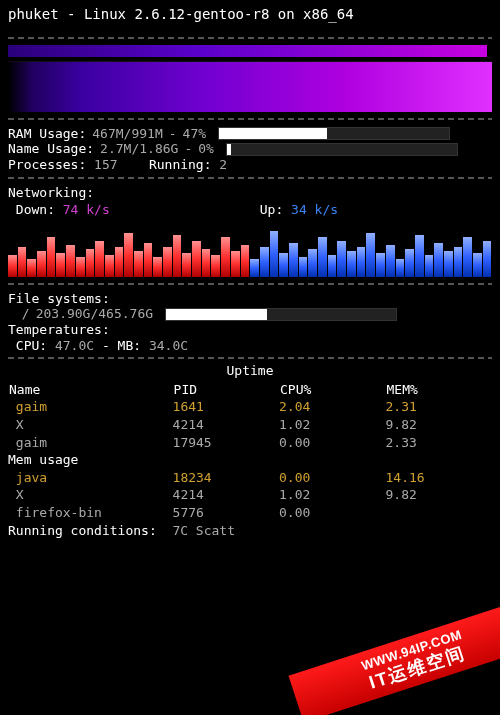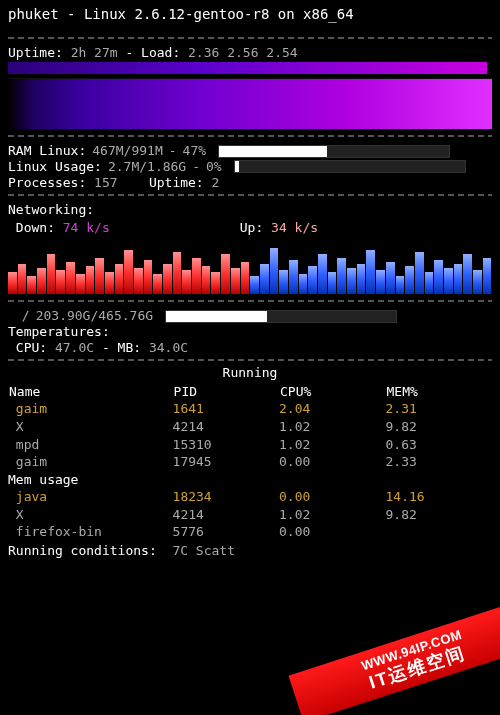--- a/index.html
+++ b/index.html
@@ -17,21 +17,21 @@
   }
   .wrap { padding: 6px 8px 0 8px; }
   .title { color: #fff; font-size: 14px; margin-bottom: 14px; }
   .rule {
     height: 2px;
     background: repeating-linear-gradient(90deg,#555 0 6px,#000 6px 10px);
     margin: 4px 0 6px 0;
   }
   .lbl { color: #fff; }
   .mag { color: #d040d0; }
-  .cyan { color: #fca5a5; }
+  .cyan { color: #3b82f6; }
   .yel { color: #d0a030; }
   .cpu-bar {
     height: 12px;
     margin: 2px 0 4px 0;
     background: linear-gradient(90deg,#2a007a 0%,#5a00cc 40%,#c800e0 100%);
     width: 99%;
   }
   .big-gradient {
     height: 50px;
     margin: 0 0 6px 0;
@@ -47,21 +47,21 @@
     background: #222;
     position: relative;
     border: 1px solid #333;
     max-width: 230px;
     margin-left: 6px;
   }
   .bar-fill {
     position: absolute; left:0; top:0; bottom:0;
     background: #fff;
   }
-  .netrow { display:flex; gap: 40px; margin: 2px 0 4px 0;}
+  .netrow { display:flex; gap: 60px; margin: 2px 0 4px 0;}
   .netgraph {
     display: flex;
     align-items: flex-end;
     height: 55px;
     gap: 0;
     margin-bottom: 6px;
   }
   .netgraph div {
     flex: 1;
     margin-right: 1px;
@@ -100,58 +100,51 @@
 <body>
 
 <div class="wrap">
   <div class="title">
     <span>phuket</span>
     <span> - </span>
     <span>Linux 2.6.12-gentoo-r8 on x86_64</span>
   </div>
   <div class="rule"></div>
 
-  <div>
-    <span class="lbl">Uptime:</span>
-    <span>2h 27m</span>
-    <span class="lbl"> - </span>
-    <span class="lbl">Load:</span>
-    <span>2.36 2.56 2.54</span>
-  </div>
 
   <div class="cpu-bar"></div>
   <div class="big-gradient"></div>
 
   <div class="rule"></div>
 
   <div class="barline">
-    <span class="lbl">RAM Linux:</span>
+    <span class="lbl">RAM Usage:</span>
     <span>467M/991M</span>
     <span> - </span>
     <span>47%</span>
     <div class="bar-slot">
       <div class="bar-fill" id="rambar" style="width: 47%;"></div>
     </div>
   </div>
 
   <div class="barline">
-    <span class="lbl">Linux Usage:</span>
+    <span class="lbl">Name Usage:</span>
     <span>2.7M/1.86G</span>
     <span> - </span>
     <span>0%</span>
     <div class="bar-slot">
       <div class="bar-fill" id="swapbar" style="width: 2%;"></div>
     </div>
   </div>
 
   <div>
     <span class="lbl">Processes:</span>
     <span>157</span>
     <span>&nbsp;&nbsp;</span>
-    <span class="lbl">Uptime:</span>
+    <span class="lbl">Running:</span>
     <span>2</span>
   </div>
 
   <div class="rule"></div>
 
   <div class="lbl">Networking:</div>
   <div class="netrow">
     <div>
       &nbsp;<span class="lbl">Down:</span>
       <span class="mag">74 k/s</span>
@@ -209,40 +202,41 @@
       <div class="u" style="height: 34px;"></div>
       <div class="u" style="height: 26px;"></div>
       <div class="u" style="height: 30px;"></div>
       <div class="u" style="height: 40px;"></div>
       <div class="u" style="height: 24px;"></div>
       <div class="u" style="height: 36px;"></div>
     </div>
 
   <div class="rule"></div>
 
+  <div class="lbl">File systems:</div>
   <div class="barline">
     &nbsp;<span>/</span>
     <span>203.90G/465.76G</span>
     <div class="bar-slot">
       <div class="bar-fill" id="fsbar" style="width: 44%;"></div>
     </div>
   </div>
 
   <div class="lbl">Temperatures:</div>
   <div>
     &nbsp;<span class="lbl">CPU:</span>
     <span>47.0C</span>
     <span class="lbl"> - </span>
     <span class="lbl">MB:</span>
     <span>34.0C</span>
   </div>
 
 
   <div class="underline-row"></div>
-  <div class="proc-header">Running</div>
+  <div class="proc-header">Uptime</div>
 
   <table>
     <tbody>
         <tr>
       <th style="width:34%">Name</th>
       <th style="width:22%">PID</th>
       <th style="width:22%">CPU%</th>
       <th style="width:22%">MEM%</th>
     </tr>
     </tbody>
@@ -253,26 +247,20 @@
           <td class="yel">2.04</td>
           <td class="yel">2.31</td>
         </tr>
         <tr>
           <td class="">&nbsp;X</td>
           <td class="">4214</td>
           <td class="">1.02</td>
           <td class="">9.82</td>
         </tr>
         <tr>
-          <td class="">&nbsp;mpd</td>
-          <td class="">15310</td>
-          <td class="">1.02</td>
-          <td class="">0.63</td>
-        </tr>
-        <tr>
           <td class="">&nbsp;gaim</td>
           <td class="">17945</td>
           <td class="">0.00</td>
           <td class="">2.33</td>
         </tr>
       </tbody>
     <tbody>
         <tr>
           <td colspan="4" class="lbl">Mem usage</td>
         </tr>

